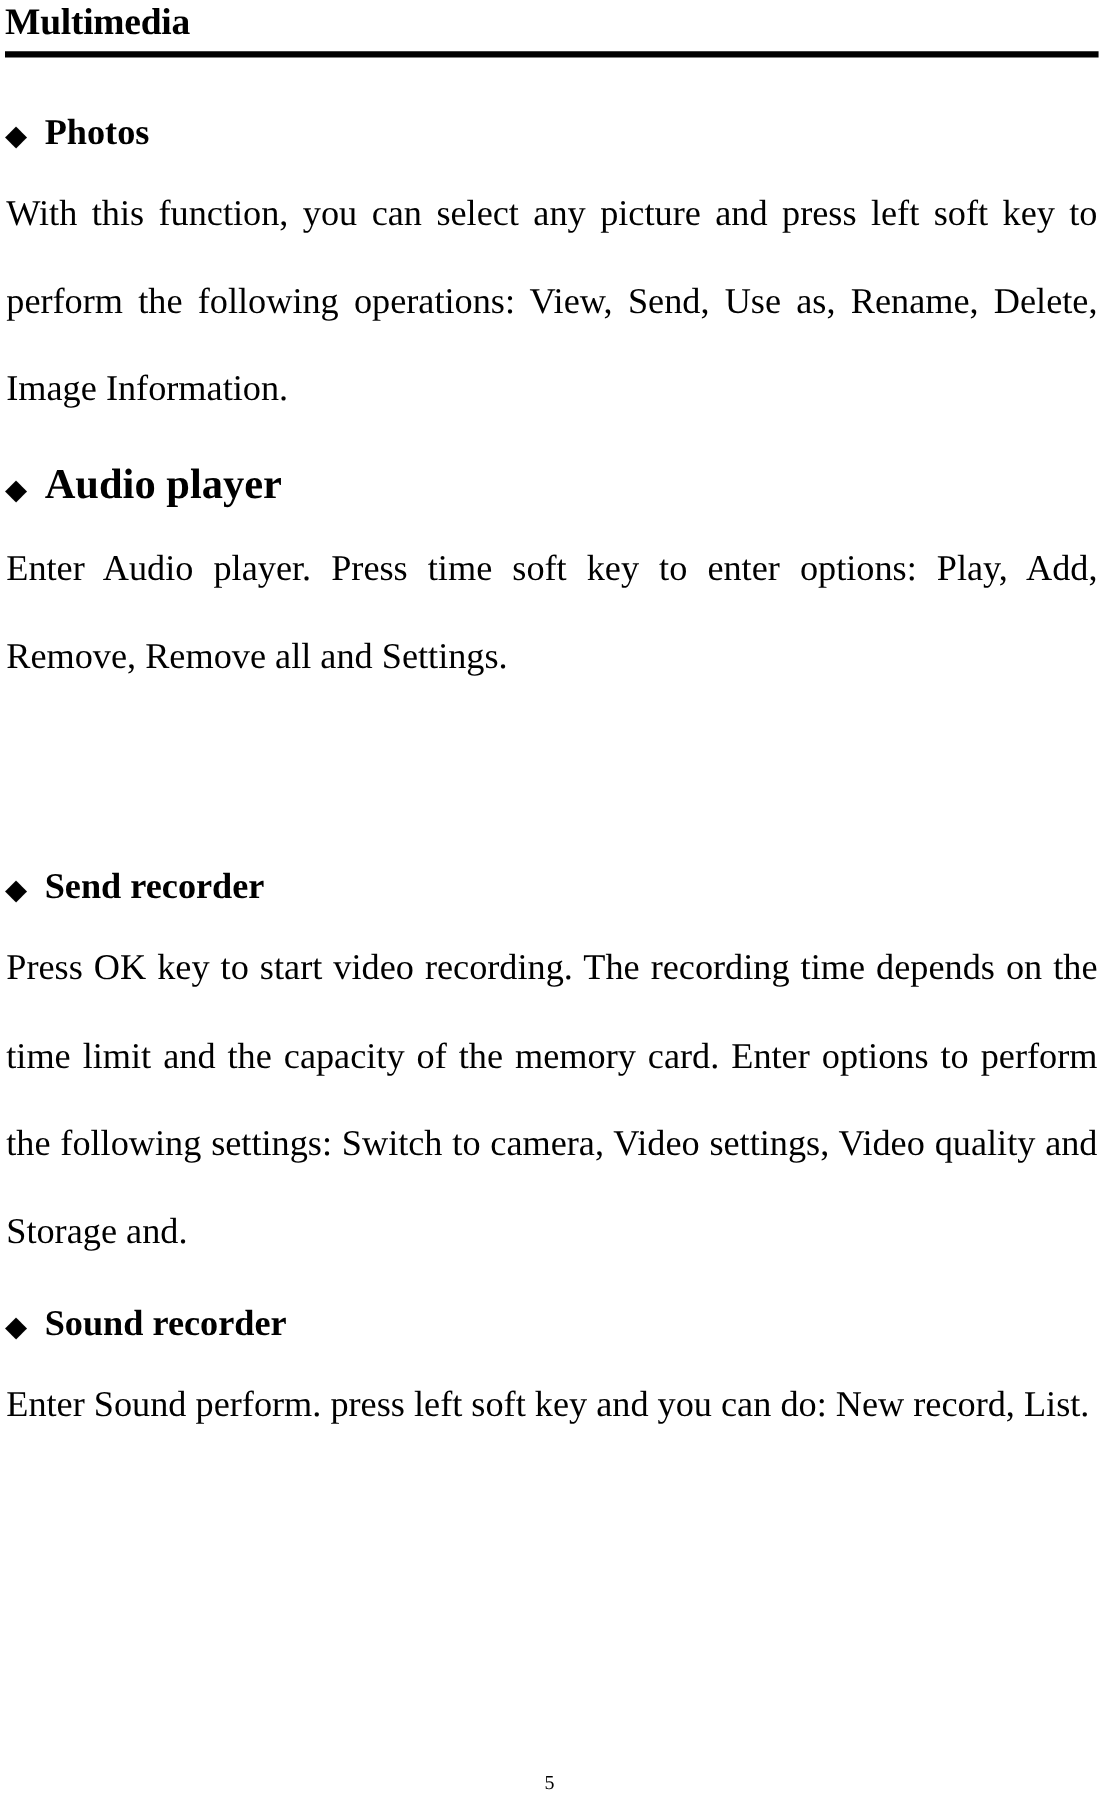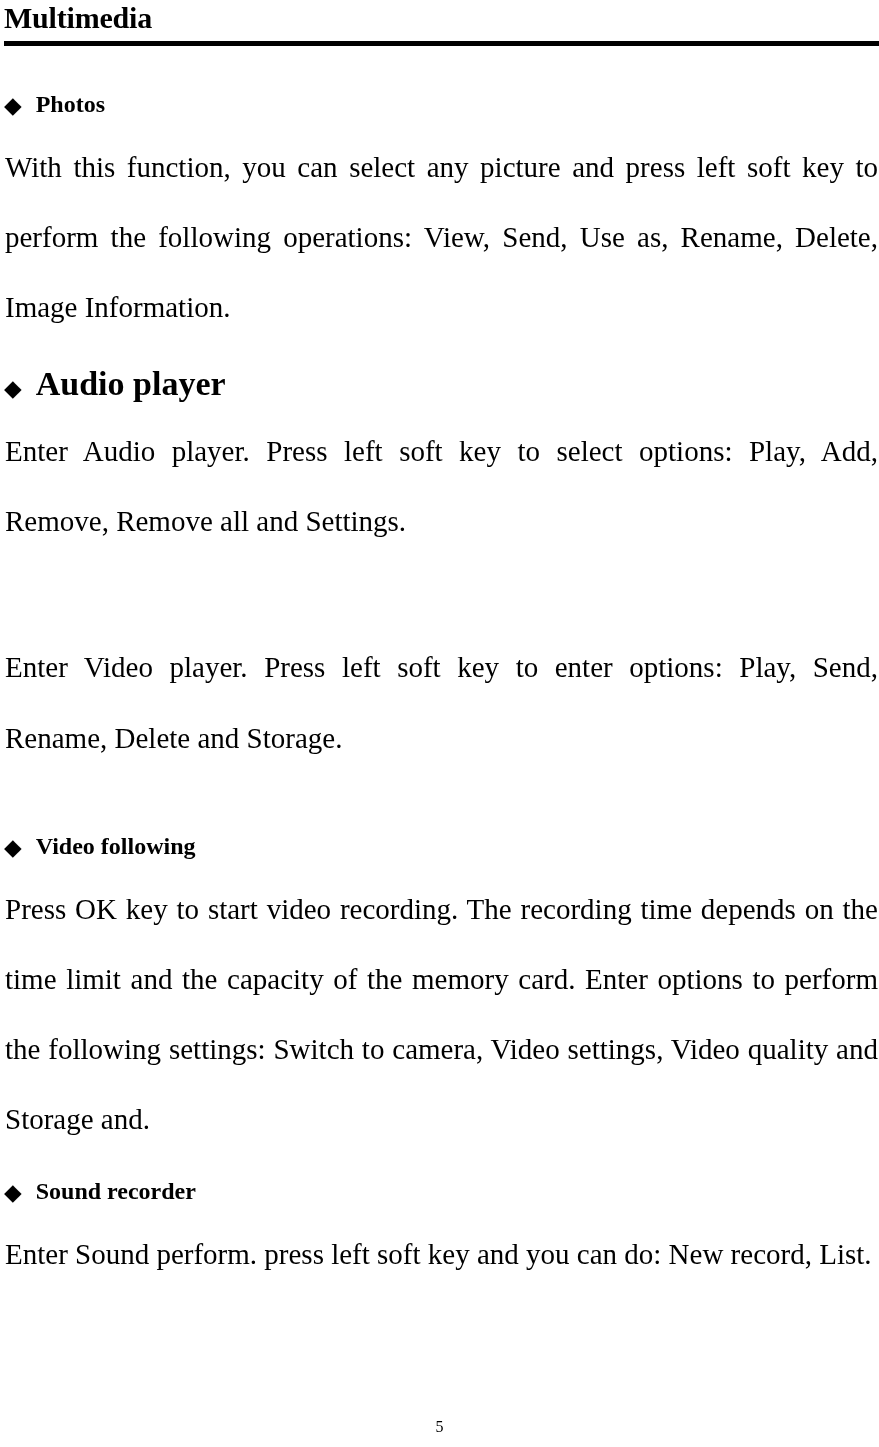--- a/index.html
+++ b/index.html
@@ -50,21 +50,21 @@
     font-size: 23px;
     line-height: 1;
     vertical-align: -1px;
     font-family: "DejaVu Sans", sans-serif;
   }
   .heading-label {
     display: inline-block;
     margin-left: 14px;
     vertical-align: baseline;
   }
-  .h-small .heading-label { font-size: 24px; }
+  .h-small .heading-label { font-size: 29px; }
   .h-large .heading-label { font-size: 34px; }
 
   .body-text {
     font-size: 29px;
     line-height: 2.42;
     text-align: justify;
     text-justify: inter-word;
     margin: 1px;
     width: 873px;
     hyphens: none;
@@ -102,35 +102,34 @@
     <p class="body-text">With this function, you can select any picture and press left soft key to perform the following operations: View, Send, Use as, Rename, Delete, Image Information.</p>
   </div>
 
   <div class="gap-md"></div>
 
   <div class="section">
     <div class="section-heading h-large">
       <span class="diamond-icon">◆</span><span class="heading-label">Audio player</span>
     </div>
     <div class="gap-sm"></div>
-    <p class="body-text">Enter Audio player. Press left soft key to select options: Play, Add, Remove, Remove all and Settings.</p>
+    <p class="body-text">Enter Audio player. Press time soft key to enter options: Play, Add, Remove, Remove all and Settings.</p>
   </div>
 
   <div class="gap-xl"></div>
 
   <div class="section">
     <div class="gap-sm"></div>
-    <p class="body-text">Enter Video player. Press left soft key to enter options: Play, Send, Rename, Delete and Storage.</p>
   </div>
 
   <div class="gap-xl"></div>
 
   <div class="section">
     <div class="section-heading h-small">
-      <span class="diamond-icon">◆</span><span class="heading-label">Video following</span>
+      <span class="diamond-icon">◆</span><span class="heading-label">Send recorder</span>
     </div>
     <div class="gap-sm"></div>
     <p class="body-text">Press OK key to start video recording. The recording time depends on the time limit and the capacity of the memory card. Enter options to perform the following settings: Switch to camera, Video settings, Video quality and Storage and.</p>
   </div>
 
   <div class="gap-md"></div>
 
   <div class="section">
     <div class="section-heading h-small">
       <span class="diamond-icon">◆</span><span class="heading-label">Sound recorder</span>

